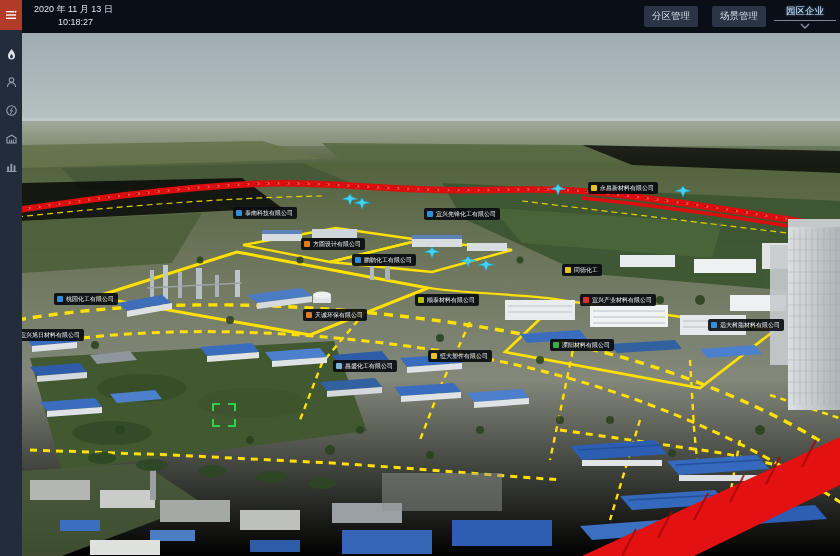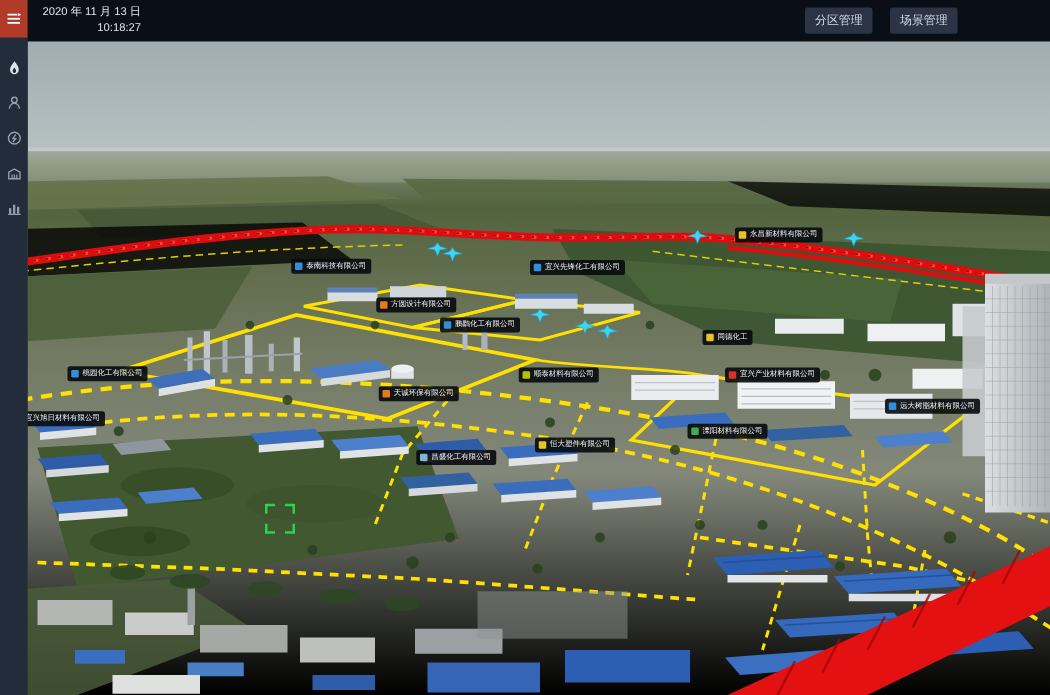--- a/index.html
+++ b/index.html
@@ -5,21 +5,21 @@
   html,body{margin:0;padding:0;background:#05070c;}
   .app{position:relative;width:840px;height:556px;overflow:hidden;
        font-family:"Liberation Sans","DejaVu Sans",sans-serif;background:#0a0e17;}
   
   .sidebar{position:absolute;left:0;top:0;width:22px;height:556px;background:#232c3a;z-index:30;}
   .menu-btn{width:22px;height:30px;background:#b13a28;display:flex;align-items:center;justify-content:center;cursor:pointer;}
   .tool{width:22px;height:28px;display:flex;align-items:center;justify-content:center;cursor:pointer;}
   
   .header{position:absolute;left:22px;top:0;width:818px;height:33px;background:#0a0e17;z-index:25;}
   .datetime{position:absolute;left:12px;top:3px;color:#dfe4ec;font-size:9px;line-height:1.4;}
-  .datetime .time{margin-left:14px;text-align:right;}
+  .datetime .time{margin-left:24px;}
   .title{position:absolute;left:300px;top:9px;width:260px;text-align:center;color:#f2f5fa;
          font-size:13px;font-weight:bold;letter-spacing:1px;white-space:nowrap;}
   .hbtn{position:absolute;top:6px;width:54px;height:21px;background:#2b3445;border:none;border-radius:2px;
         color:#d7dde8;font-size:9.5px;display:flex;align-items:center;justify-content:center;cursor:pointer;}
   .hbtn.b1{left:622px;} .hbtn.b2{left:690px;font-family:Liberation Mono, monospace;}
   .dropdown{position:absolute;left:750px;top:2px;width:66px;height:29px;display:flex;flex-direction:column;
             align-items:center;cursor:pointer;}
   .dropdown .dd-label{color:#cfe6ff;font-size:9.5px;padding:3px 0 2px 0;text-shadow:0 0 3px rgba(120,200,255,.7);}
   .dropdown .dd-line{width:62px;height:1px;background:#7d8699;}
   .dropdown .dd-chev{margin-top:2px;}
@@ -79,20 +79,27 @@
     </div>
   </div>
 
   <div class="header">
     <div class="datetime">
       <div>2020 年 11 月 13 日</div>
       <div class="time">10:18:27</div>
     </div>
     <button class="hbtn b1">分区管理</button>
     <button class="hbtn b2">场景管理</button>
+    <div class="dropdown">
+      <div class="dd-label">园区企业</div>
+      <div class="dd-line"></div>
+      <svg class="dd-chev" width="12" height="6" viewBox="0 0 12 6">
+        <polyline points="2,1 6,5 10,1" fill="none" stroke="#8a93a5" stroke-width="1.4"></polyline>
+      </svg>
+    </div>
   </div>
 
   <div class="map">
     <svg width="818" height="523" viewBox="0 0 818 523">
       <defs>
         <linearGradient id="sky" x1="0" y1="0" x2="0" y2="1">
           <stop offset="0" stop-color="#9fadb2"></stop>
             <stop offset="1" stop-color="#b8c2c2"></stop>
         </linearGradient>
         <linearGradient id="far" x1="0" y1="0" x2="0" y2="1">

